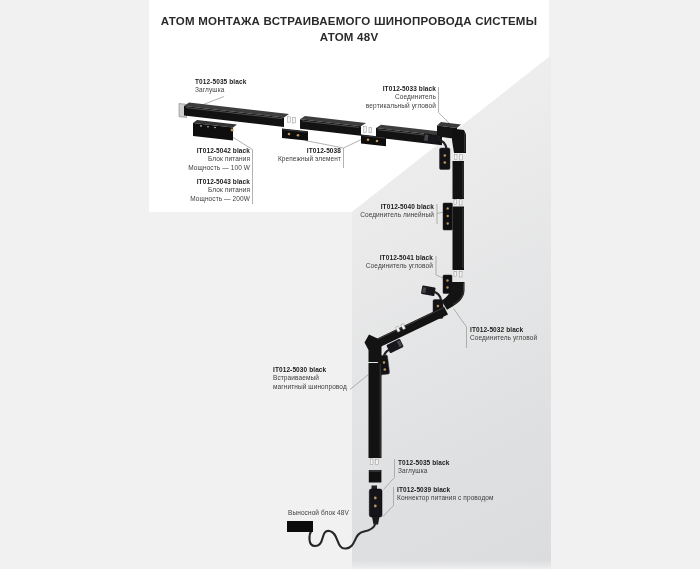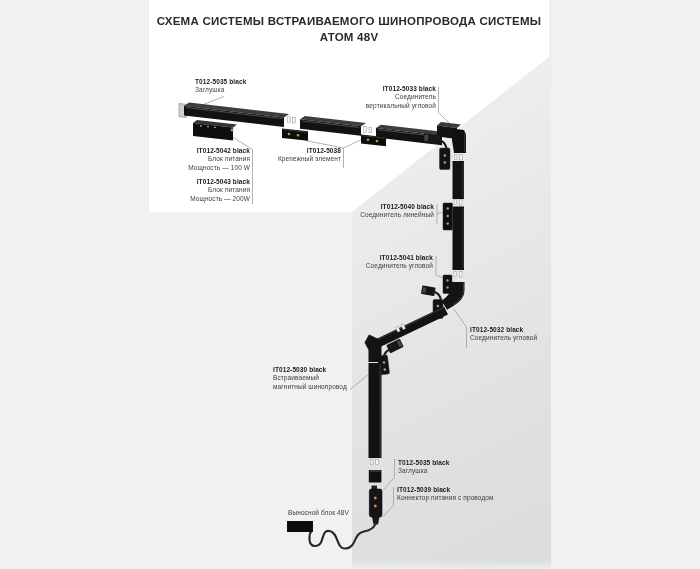--- a/index.html
+++ b/index.html
@@ -223,21 +223,21 @@
     </g>
 
     <path d="M375.5,523.5 C374,528.5 370,530.5 364,531.5 C353,533.5 357,547 346,548.5 C336,549.8 339,532.5 329.5,531 C320,529.5 325.5,546 315,546 C307.5,546 309,534 311.5,530.5" stroke="#262626" stroke-width="2.1" fill="none" stroke-linecap="round"></path>
 
     <rect x="287" y="521" width="26" height="11" fill="#0c0c0c"></rect>
   </svg>
 
   <div id="bottom-fade"></div>
 
   <div class="title">
-    <span>СХЕМА СИСТЕМЫ ВСТРАИВАЕМОГО ШИНОПРОВОДА</span>
+    <span>АТОМ МОНТАЖА ВСТРАИВАЕМОГО ШИНОПРОВОДА</span>
     <span>СИСТЕМЫ АТОМ 48V</span>
   </div>
 
   <div class="lbl" style="left:195px;top:78px;">
     <span class="code">T012-5035 black</span>
     <span>Заглушка</span>
   </div>
 
   <div class="lbl ra" style="left:160px;top:147px;">
     <span class="code">IT012-5042 black</span>

